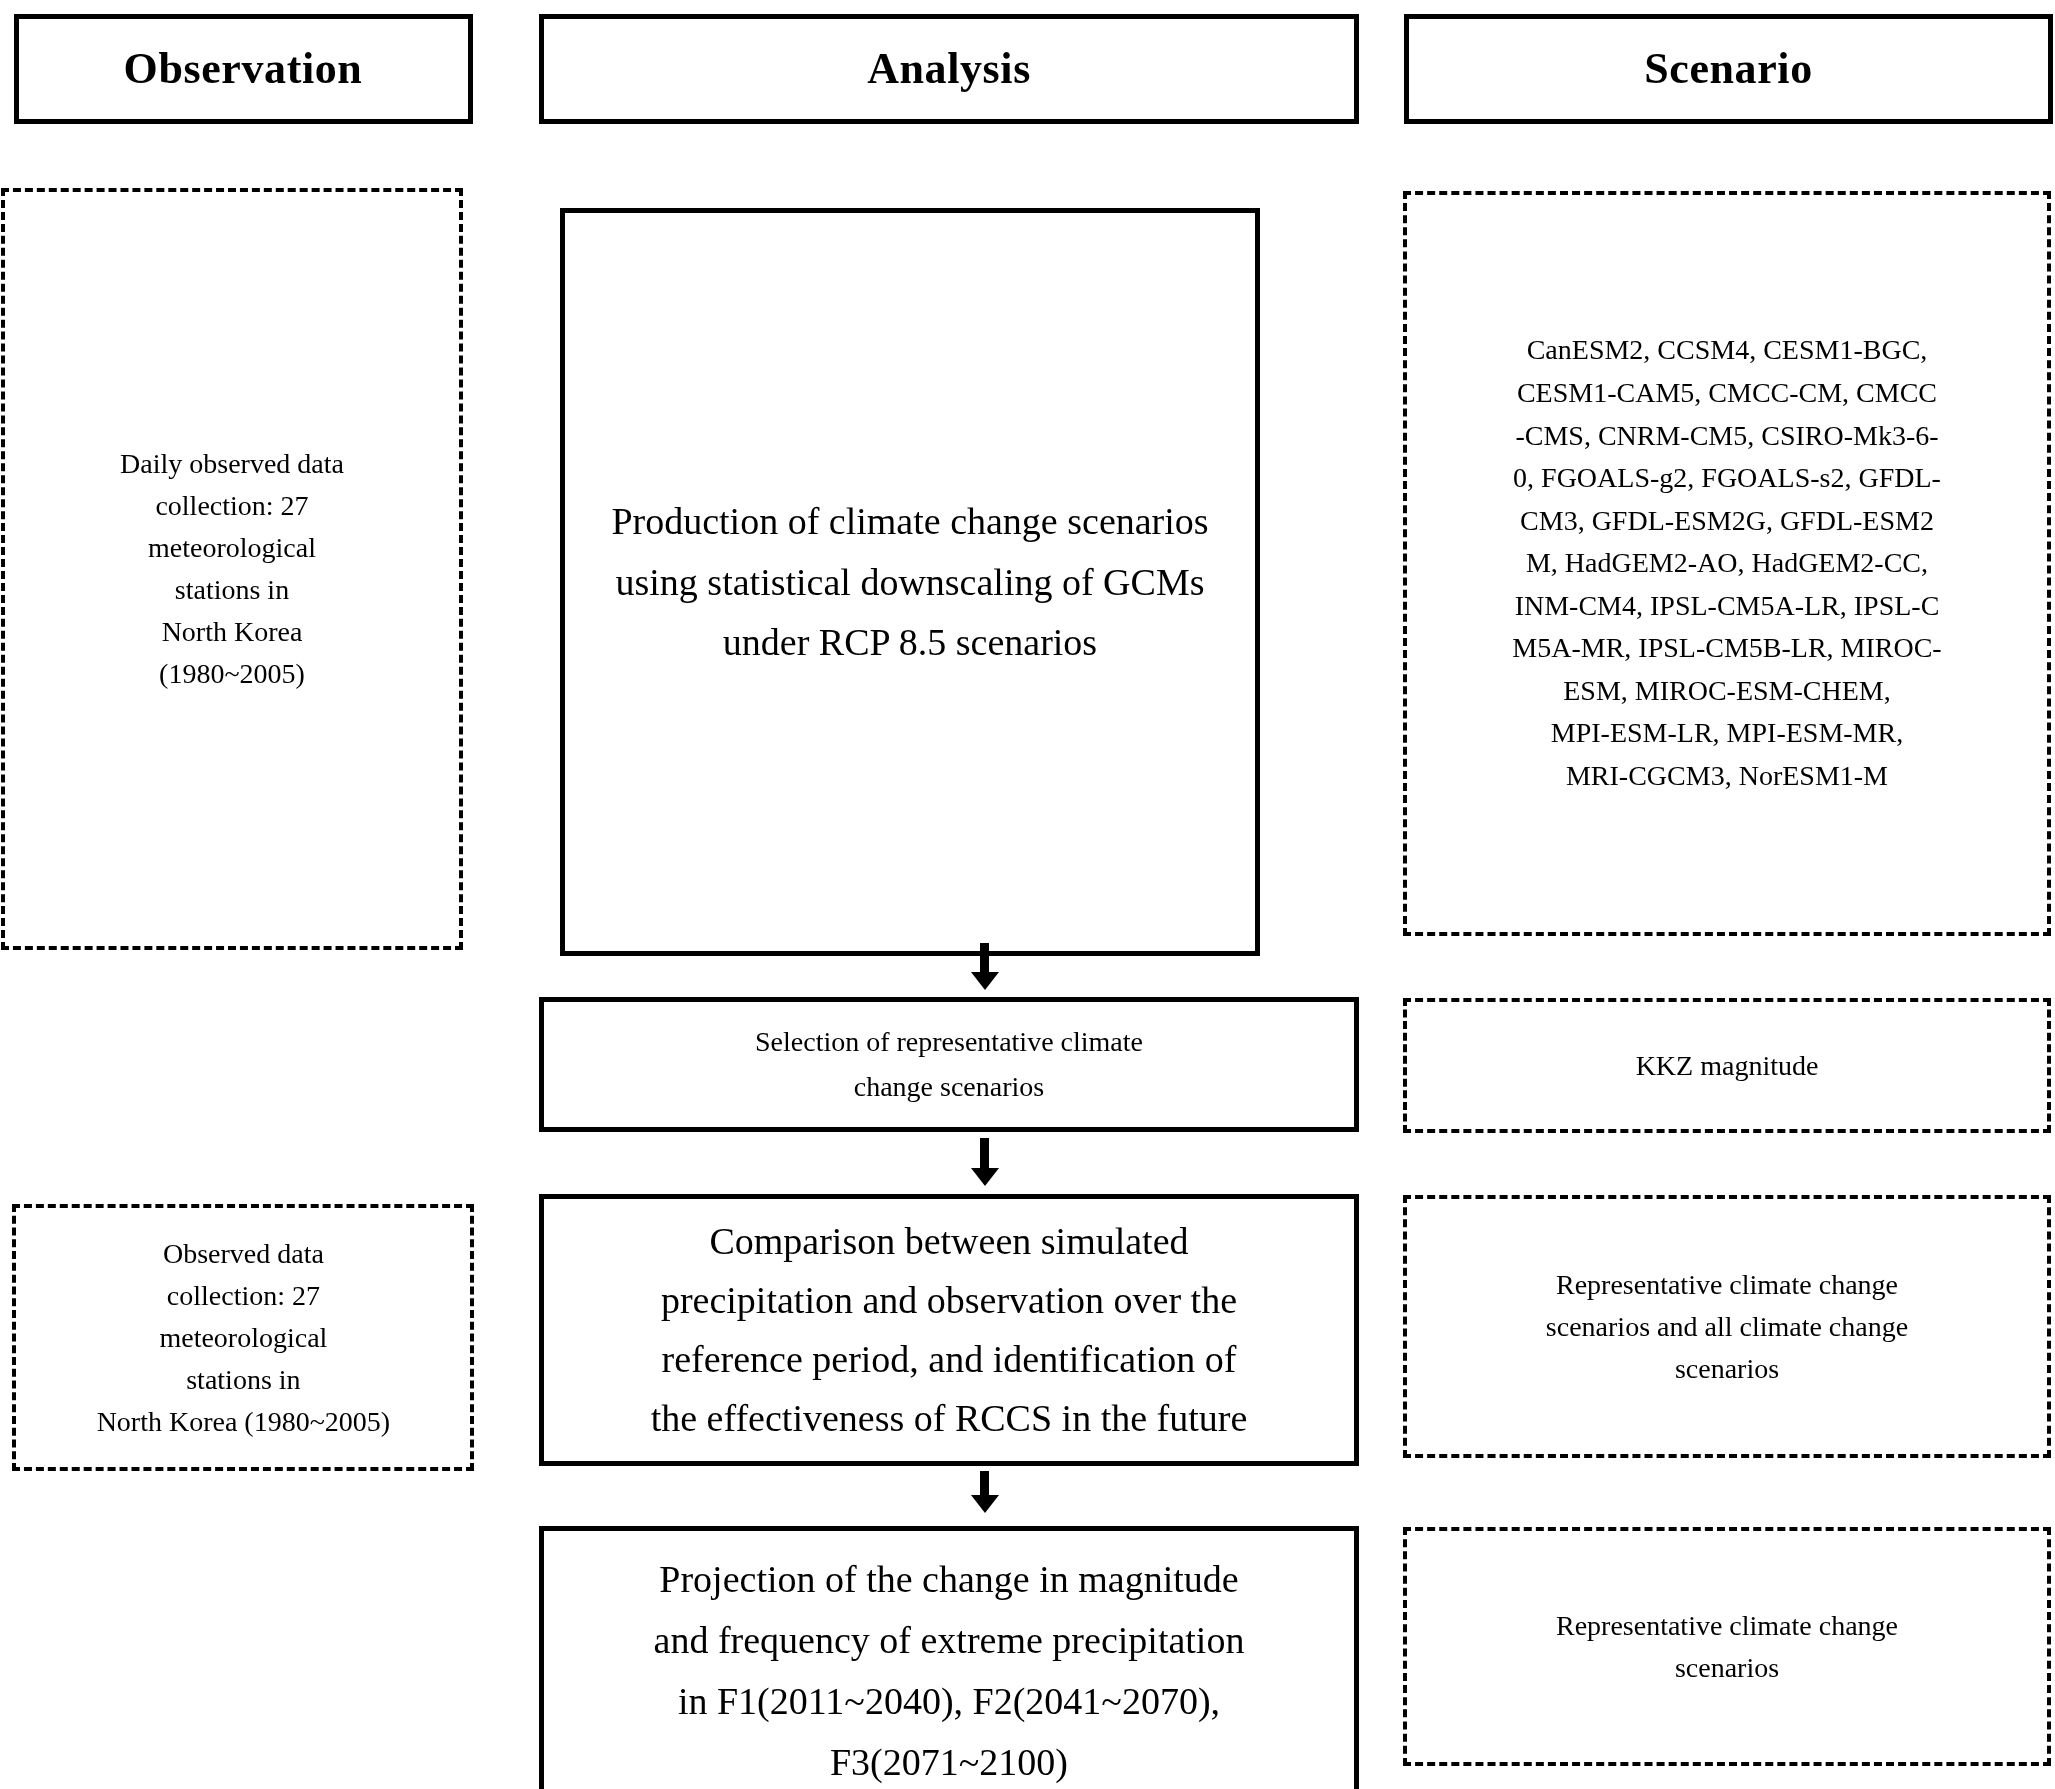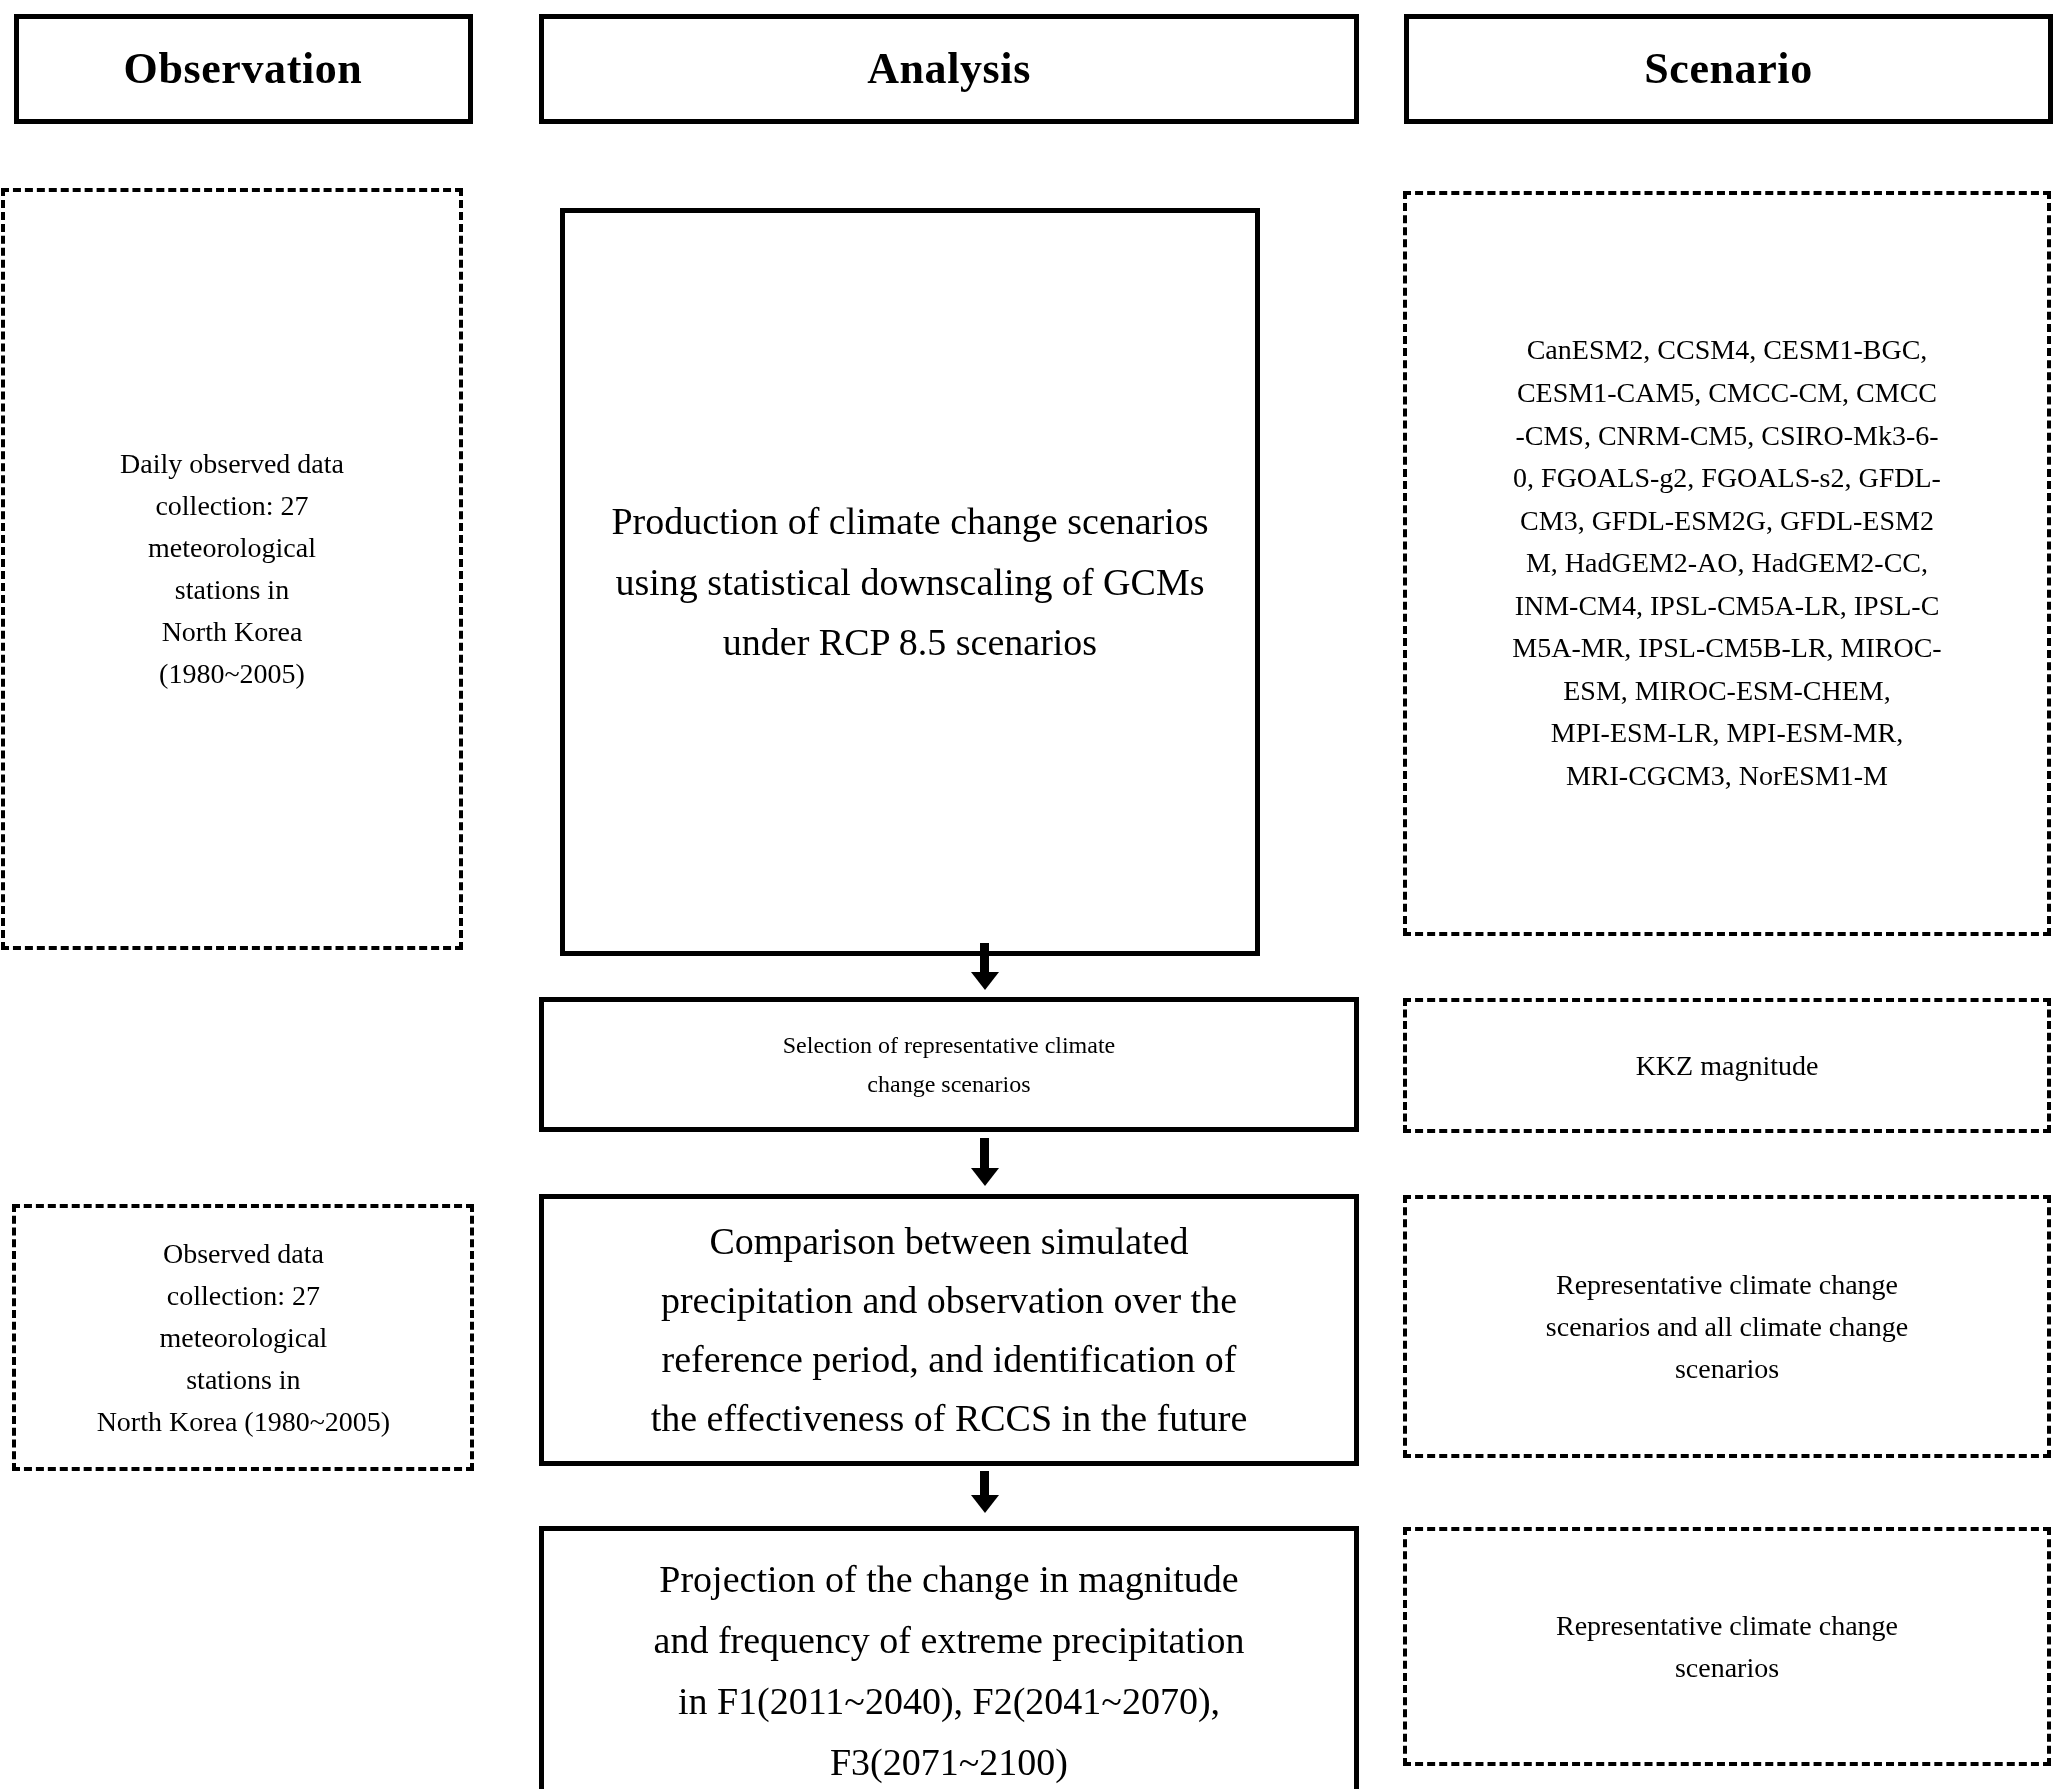--- a/index.html
+++ b/index.html
@@ -38,21 +38,21 @@
   }
   
   #hdr-observation { left: 13.5px;   top: 14px; width: 459px;  height: 110px; }
   #hdr-analysis    { left: 539px;  top: 14px; width: 820px; height: 110px; }
   #hdr-scenario    { left: 1404px; top: 14px; width: 649px; height: 110px; }
   
   #box-daily-observed { left: 1px;   top: 188px; width: 462px;  height: 762px; }
   #box-production     { left: 560px;  top: 188px; width: 700px; height: 748px; font-size: 38px; line-height: 1.6; margin-top: 20px; }
   #box-gcm-list       { left: 1403px; top: 191px; width: 648px; height: 745px; line-height: 1.52; }
   
-  #box-selection { left: 539px;  top: 997px; width: 820px; height: 135px; font-size: 24px; line-height: 1.6; }
+  #box-selection { left: 539px;  top: 997px; width: 820px; height: 135px; font-size: 28px; line-height: 1.6; }
   #box-kkz       { left: 1403px; top: 998px; width: 648px; height: 135px; }
   
   #box-observed        { left: 12.4px;   top: 1204px; width: 462px;  height: 267px; }
   #box-comparison      { left: 539px;  top: 1194px; width: 820px; height: 272px; font-size: 38px; line-height: 1.55; }
   #box-repr-all        { left: 1403px; top: 1195px; width: 648px; height: 263px; }
   
   #box-projection { left: 539px;  top: 1526px; width: 820px; height: 290px; font-size: 38px; line-height: 1.6; }
   #box-repr       { left: 1403px; top: 1527px; width: 648px; height: 239px; }
   
   .arrow {

